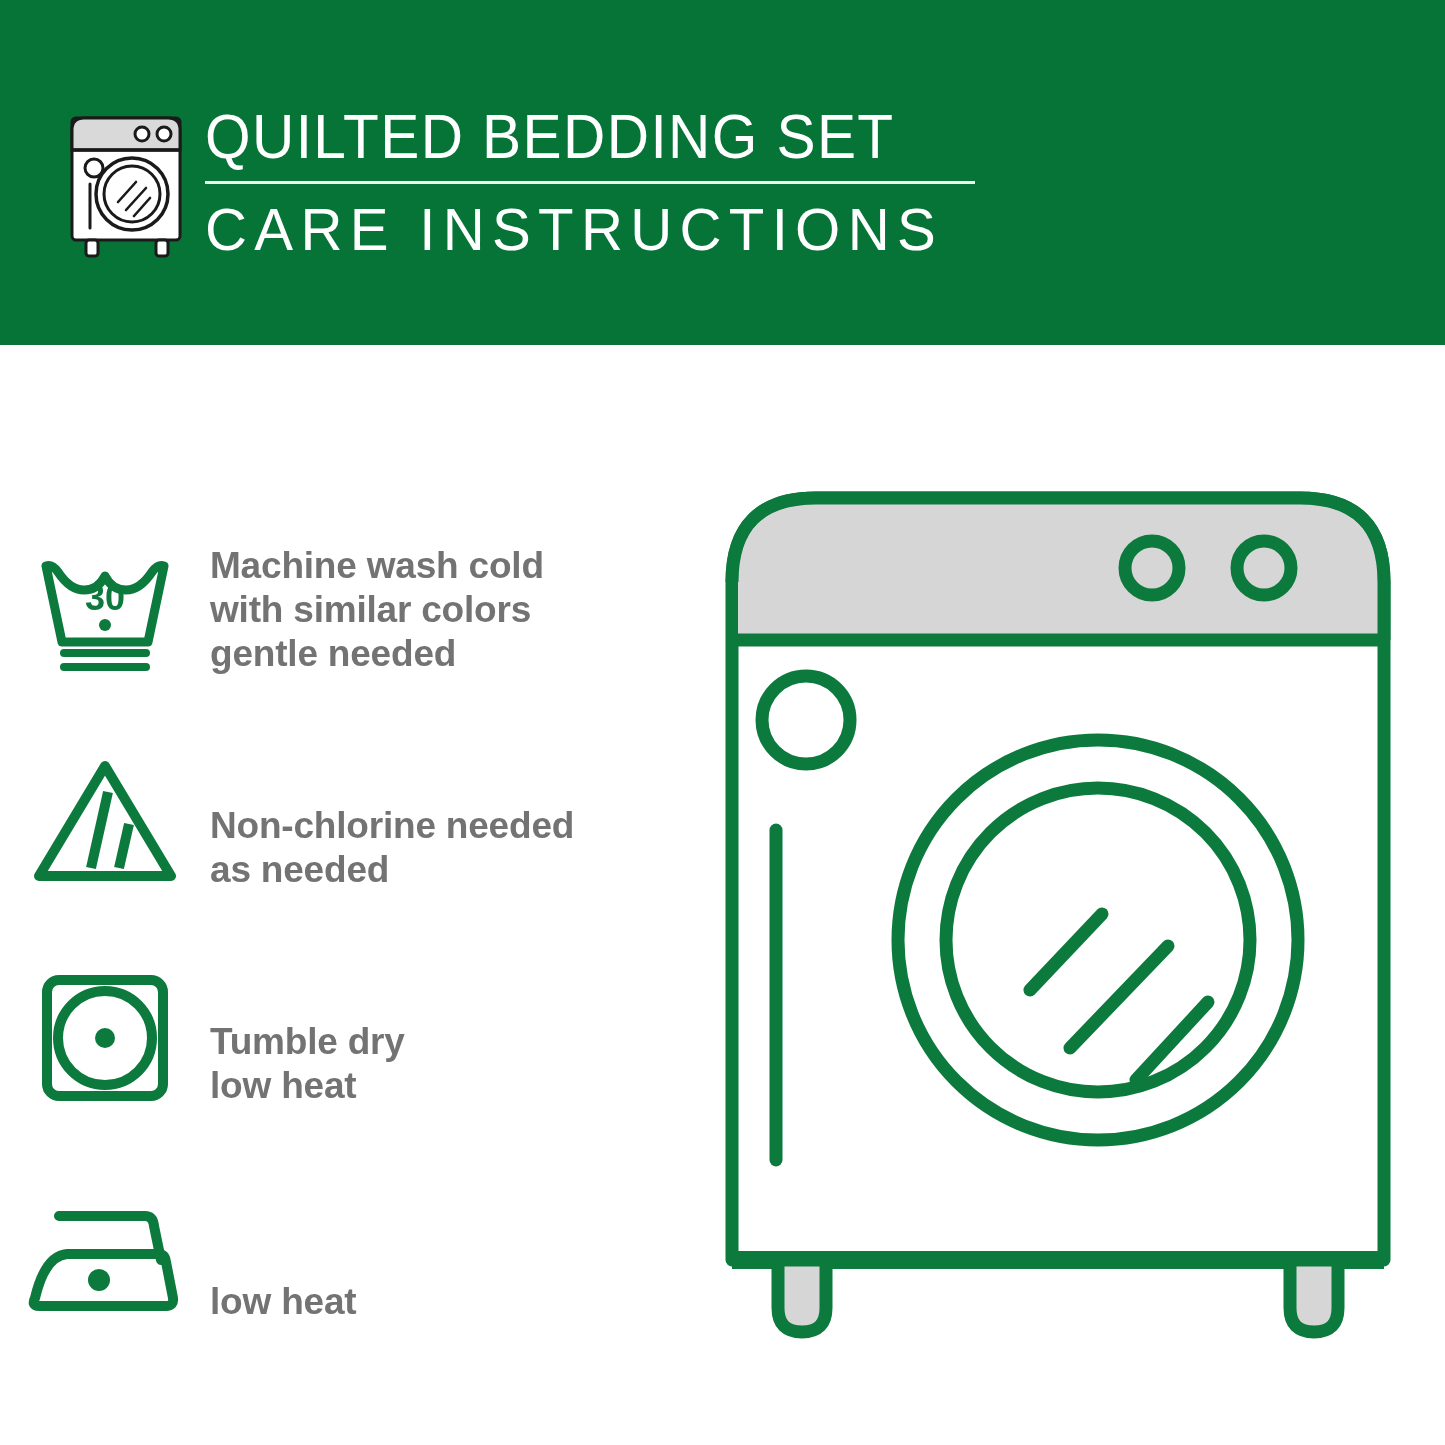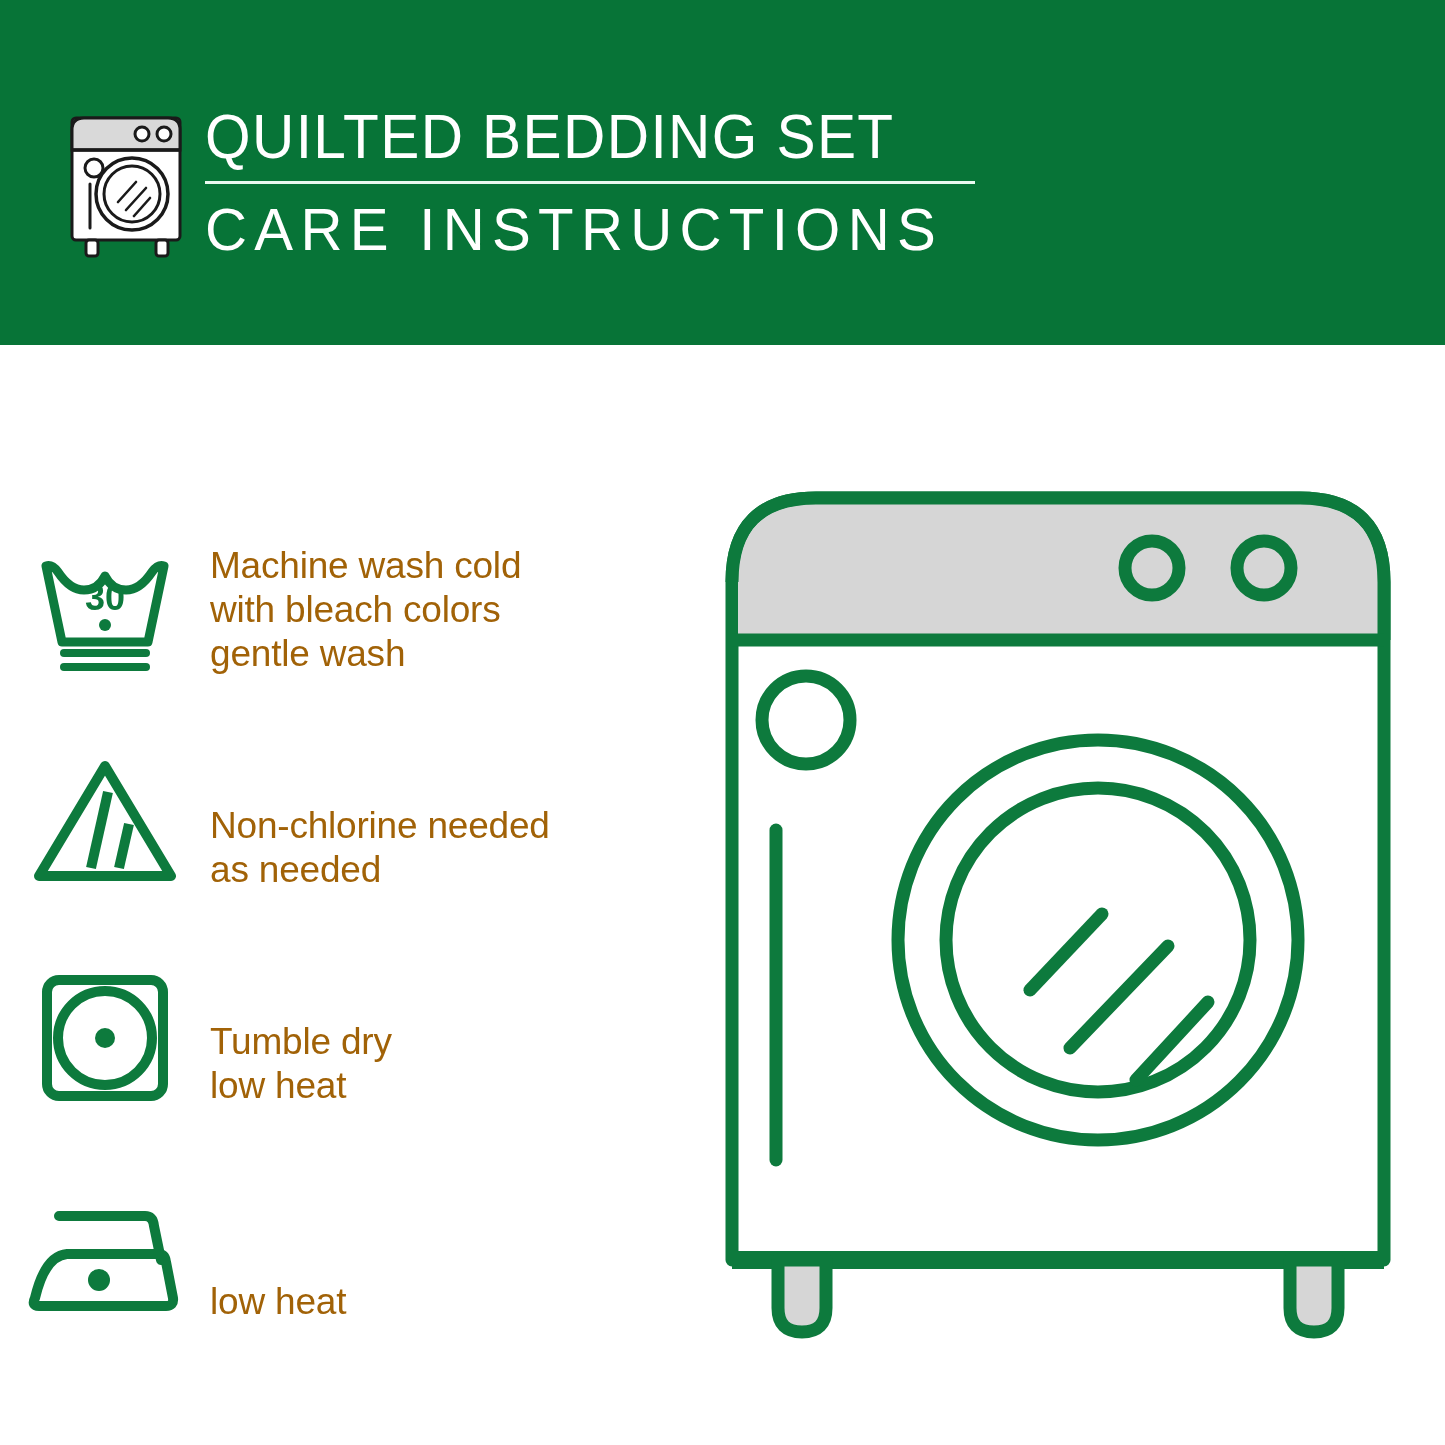--- a/index.html
+++ b/index.html
@@ -95,22 +95,22 @@
     min-width: 210px;
     display: flex;
     align-items: center;
     justify-content: center;
     padding-top: 10px;
   }
 
   .care-text {
     font-size: 37px;
     line-height: 44px;
-    color: #a16207;
-    font-weight: 400;
+    color: #737373;
+    font-weight: 700;
     letter-spacing: -0.2px;
     padding-top: 14px;
   }
 
   .care-text .tline { display: block; white-space: nowrap; }
 
   
   #machine-illustration {
     position: absolute;
     left: 718px;
@@ -173,22 +173,22 @@
           <text x="75" y="64" font-family="'Liberation Sans', sans-serif" font-size="36" font-weight="700" fill="#0d7a3d" text-anchor="middle">30</text>
 
           <circle cx="75" cy="79" r="6" fill="#0d7a3d"></circle>
 
           <rect x="30" y="103" width="90" height="8" rx="4" fill="#0d7a3d"></rect>
           <rect x="30" y="117" width="90" height="8" rx="4" fill="#0d7a3d"></rect>
         </svg>
       </div>
       <div class="care-text">
         <span class="tline">Machine wash cold</span>
-        <span class="tline">with bleach colors</span>
-        <span class="tline">gentle wash</span>
+        <span class="tline">with similar colors</span>
+        <span class="tline">gentle needed</span>
       </div>
     </div>
 
     <div class="care-row">
       <div class="care-symbol">
         <svg viewBox="0 0 160 140" width="160" height="140" aria-hidden="true">
 
           <path d="M80 14 L146 124 L14 124 Z" fill="none" stroke="#0d7a3d" stroke-width="10" stroke-linejoin="round"></path>
 
           <line x1="83" y1="40" x2="66" y2="116" stroke="#0d7a3d" stroke-width="10" stroke-linecap="butt"></line>

